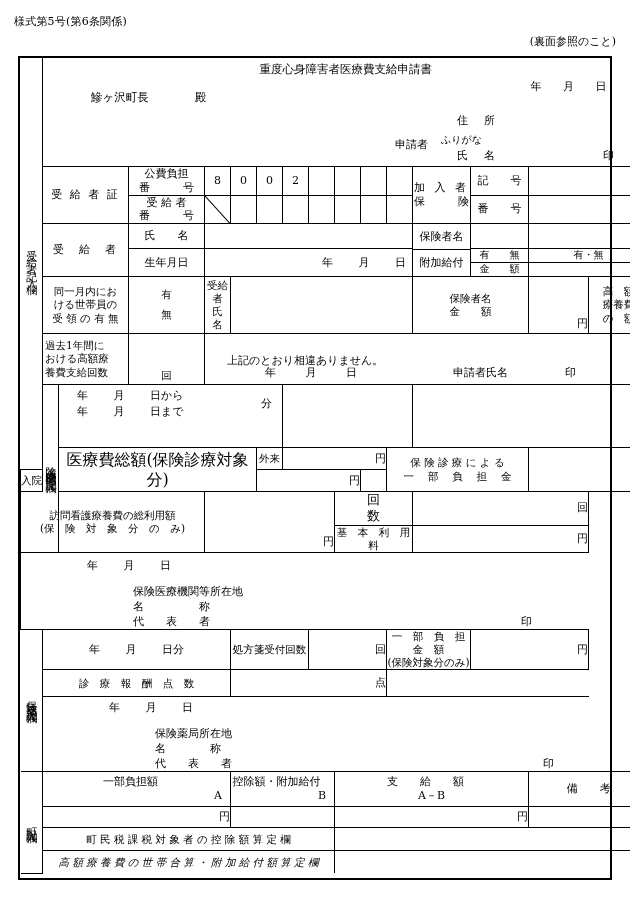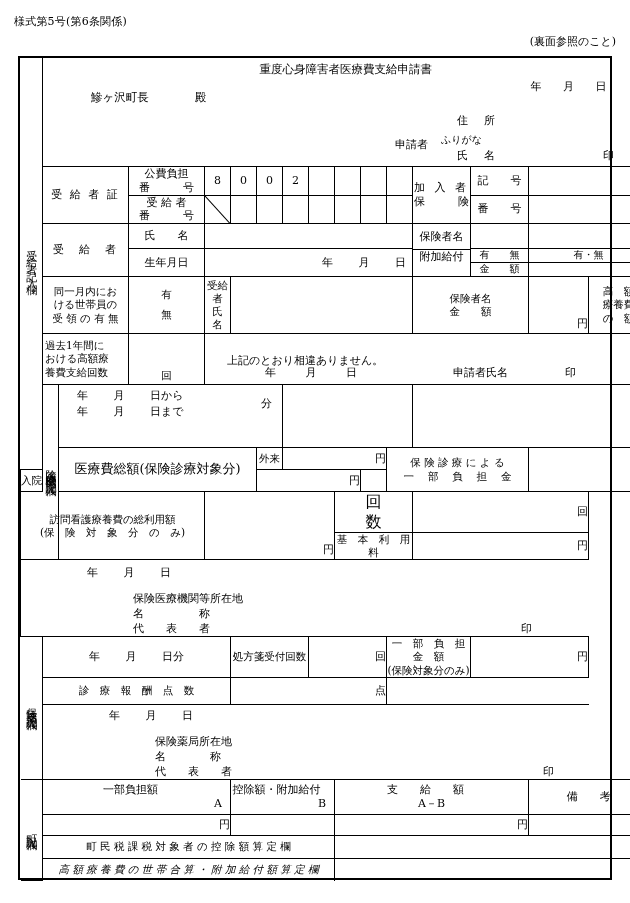--- a/index.html
+++ b/index.html
@@ -245,21 +245,21 @@
       <tr>
         <td colspan="2" rowspan="2" class="c">
           <span class="sp2">受　給　者</span>
         </td>
         <td class="c" style="height:24px"><span>氏　　名</span></td>
         <td colspan="8"></td>
         <td rowspan="2" class="c">
           <div style="height:24px;display:flex;align-items:center;justify-content:center;border-bottom:1px solid #000">
             <span>保険者名</span>
           </div>
-          <div style="height:26px;display:flex;align-items:flex-start;justify-content:center">
+          <div style="height:26px;display:flex;align-items:center;justify-content:center">
             <span>附加給付</span>
           </div>
         </td>
         <td class="c"></td>
         <td colspan="2"></td>
       </tr>
       <tr>
         <td class="c" style="height:26px"><span>生年月日</span></td>
         <td colspan="8" class="r padr">
           <span>年</span>
@@ -354,21 +354,21 @@
             <span style="margin-left:22px">月</span>
             <span style="margin-left:22px">日まで</span>
           </div>
           <div style="position:absolute;right:10px;top:12px;font-size:11px">分</div>
         </td>
         <td colspan="5"></td>
         <td colspan="5"></td>
       </tr>
 
       <tr>
-        <td colspan="4" rowspan="2" class="c" style="font-size:13px">
+        <td colspan="4" rowspan="2" class="c" style="font-size:16px">
           <span>医療費総額(保険診療対象分)</span>
         </td>
         <td class="c" style="height:21px;font-size:10.5px"><span>外来</span></td>
         <td colspan="4" class="yen"><span>円</span></td>
         <td colspan="3" rowspan="2" class="c stack" style="font-size:10.5px">
           <div>保 険 診 療 に よ る</div>
           <div>一　 部　 負　 担　 金</div>
         </td>
         <td colspan="3" rowspan="2" class="yen"></td>
       </tr>
@@ -376,21 +376,21 @@
         <td class="c" style="height:21px;font-size:10.5px"><span>入院</span></td>
         <td colspan="4" class="yen"><span>円</span></td>
       </tr>
 
       <tr>
         <td colspan="4" rowspan="2" class="c stack" style="font-size:10.5px">
           <div>訪問看護療養費の総利用額</div>
           <div>(保　険　対　象　分　の　み)</div>
         </td>
         <td colspan="5" rowspan="2" class="yen" style="vertical-align:bottom;padding-bottom:3px"><span>円</span></td>
-        <td colspan="3" class="c" style="height:20px;font-size:16px"><span>回　　　　　　数</span></td>
+        <td colspan="3" class="c" style="height:20px;font-size:13px"><span>回　　　　　　数</span></td>
         <td colspan="3" class="yen"><span>回</span></td>
       </tr>
       <tr>
         <td colspan="3" class="c" style="height:20px;font-size:10.5px"><span>基　本　利　用　料</span></td>
         <td colspan="3" class="yen"><span>円</span></td>
       </tr>
 
       <tr>
         <td colspan="15" class="noborder-r" style="padding:0">
           <div class="mi-block">

